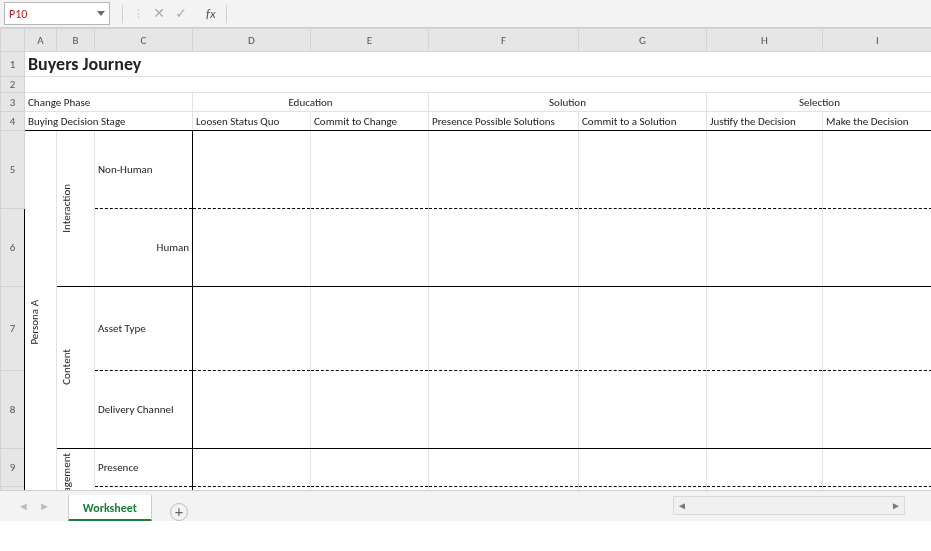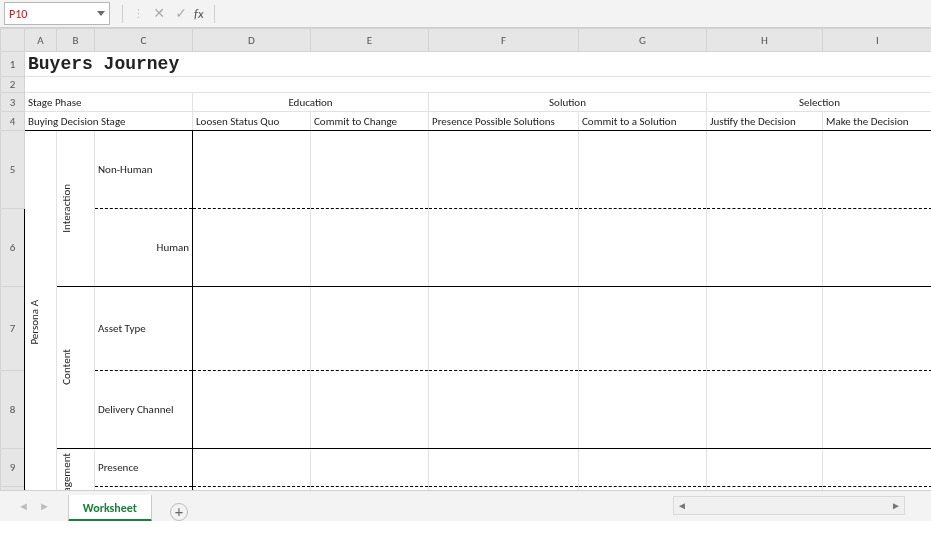--- a/index.html
+++ b/index.html
@@ -54,21 +54,21 @@
     width: 22px; height: 22px;
     display: flex; align-items: center; justify-content: center;
     color: #aaa;
     font-size: 14px;
   }
   .fx {
     font-style: italic;
     font-size: 13px;
     color: #555;
     margin-right: 4px;
-    margin-left:2px;
+    margin-left:14px;
   }
   .fb-input {
     flex: 1;
     border: none;
     outline: none;
     height: 100%;
     font-family: inherit;
     font-size: 12px;
     background: transparent;
     padding-left: 4px;
@@ -244,31 +244,31 @@
       <th>D</th>
       <th>E</th>
       <th>F</th>
       <th>G</th>
       <th>H</th>
       <th>I</th>
     </tr>
 
     <tr>
       <td class="rowhdr">1</td>
-      <td class="cell title" colspan="9" style="height:22px;font-family:Liberation Mono, monospace;">Buyers Journey</td>
+      <td class="cell title" colspan="9" style="height:22px;">Buyers Journey</td>
     </tr>
 
     <tr>
       <td class="rowhdr">2</td>
       <td class="cell" colspan="9" style="height:10px;"></td>
     </tr>
 
     <tr>
       <td class="rowhdr">3</td>
-      <td class="cell btop bleft" colspan="3" style="height:16px;">Stage Phase</td>
+      <td class="cell btop bleft" colspan="3" style="height:16px;">Change Phase</td>
       <td class="cell btop bleft center" colspan="2">Education</td>
       <td class="cell btop bleft center" colspan="2">Solution</td>
       <td class="cell btop bleft bright center" colspan="2">Selection</td>
     </tr>
 
     <tr>
       <td class="rowhdr">4</td>
       <td class="cell btop bbottom bleft" colspan="3" style="height:16px;">Buying Decision Stage</td>
       <td class="cell btop bbottom bleft">Loosen Status Quo</td>
       <td class="cell btop bbottom">Commit to Change</td>

